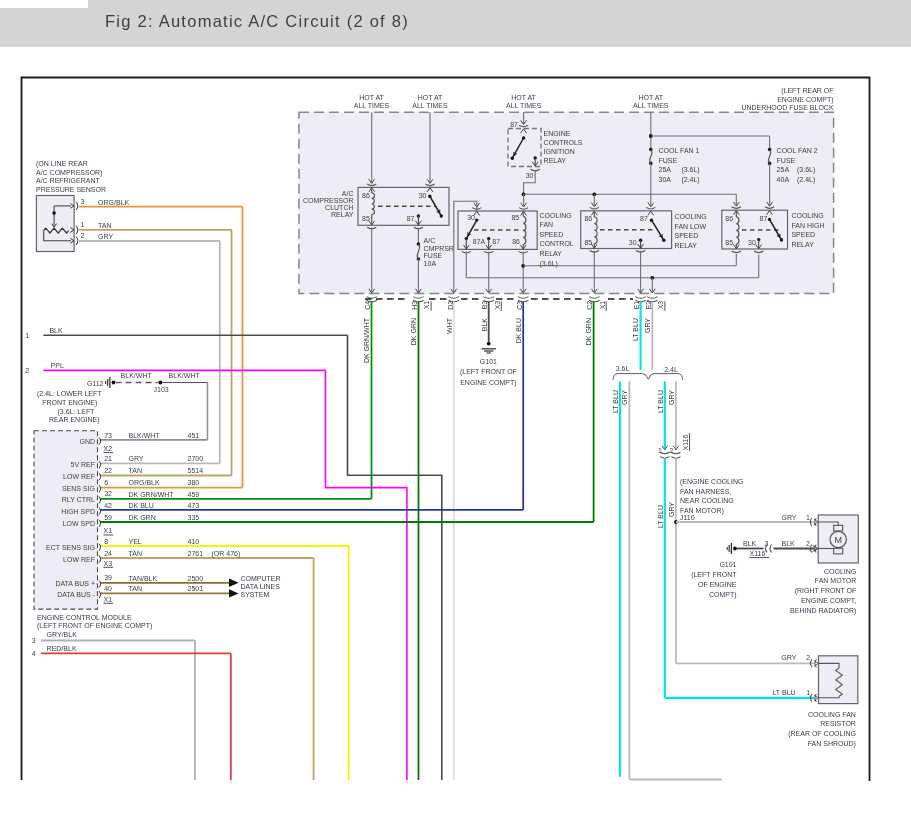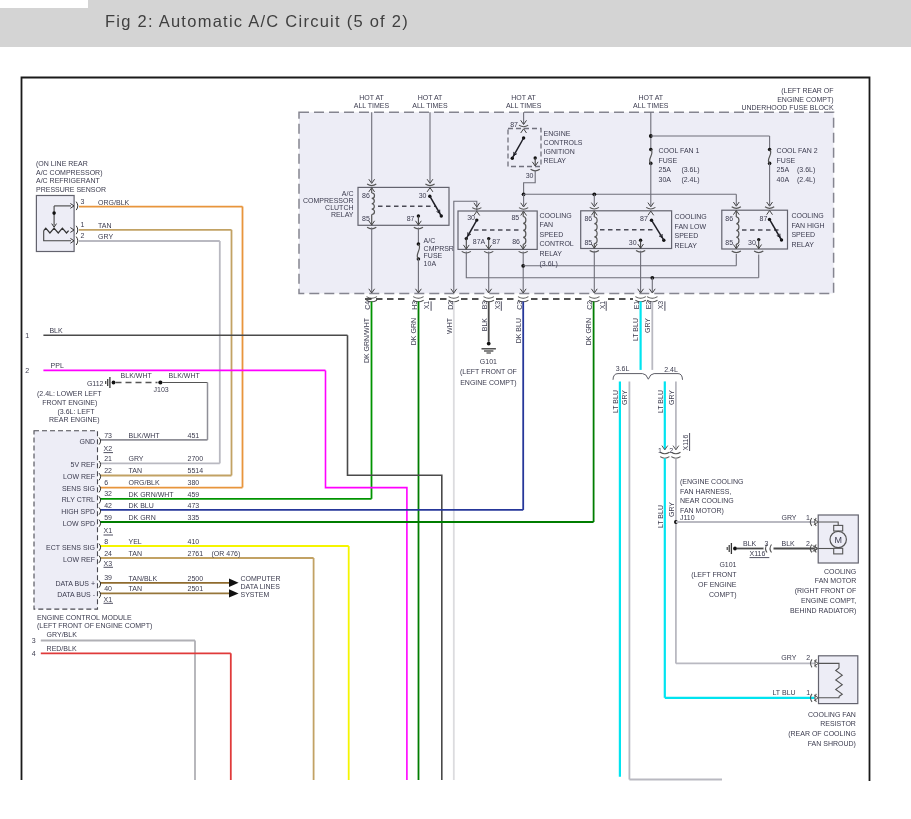--- a/index.html
+++ b/index.html
@@ -1,21 +1,21 @@
 <!DOCTYPE html>
 <html><head><meta charset="utf-8"><style>
 html,body{margin:0;padding:0;background:#fff;width:911px;height:819px;overflow:hidden}
 svg text{font-family:"Liberation Sans",sans-serif}
 .bar{position:absolute;left:0;top:0;width:911px;height:47px;background:#d4d4d4}
 .notch{position:absolute;left:0;top:0;width:88px;height:8px;background:#fff}
 .title{position:absolute;left:105px;top:12px;font-family:"Liberation Sans",sans-serif;font-size:16.5px;color:#3f3f3f;letter-spacing:1.25px}
 </style></head><body>
 <div class="bar"></div>
 <div class="notch"></div>
-<div class="title">Fig 2: Automatic A/C Circuit (5 of 2)</div>
+<div class="title">Fig 2: Automatic A/C Circuit (2 of 8)</div>
 <svg width="911" height="819" viewBox="0 0 911 819" style="position:absolute;left:0;top:0">
 <path d="M 21.5 780 L 21.5 77.5 L 869.5 77.5 L 869.5 781" fill="none" stroke="#1a1a1a" stroke-width="1.8"></path>
 <rect x="299" y="112.3" width="534.6" height="181.1" fill="#ededf6" stroke="#858590" stroke-width="1.5" stroke-dasharray="10,5"></rect>
 <rect x="358" y="187.4" width="91" height="37.9" fill="#ededf6" stroke="#63636e" stroke-width="1.2"></rect>
 <rect x="508" y="128.5" width="33" height="38" fill="#ededf6" stroke="#70707c" stroke-width="1.3" stroke-dasharray="5,3"></rect>
 <rect x="458" y="211" width="79.2" height="38.4" fill="#ededf6" stroke="#63636e" stroke-width="1.2"></rect>
 <rect x="580.7" y="210.8" width="90.9" height="37.7" fill="#ededf6" stroke="#63636e" stroke-width="1.2"></rect>
 <rect x="721.8" y="210.2" width="65.7" height="38.8" fill="#ededf6" stroke="#63636e" stroke-width="1.2"></rect>
 <line x1="371.7" y1="112.3" x2="371.7" y2="182.5" stroke="#6e6e78" stroke-width="1.1" stroke-linecap="butt"></line>
 <path d="M 368.8 179.20000000000002 L 371.7 183.4 L 374.59999999999997 179.20000000000002" fill="none" stroke="#444" stroke-width="1.0"></path>

